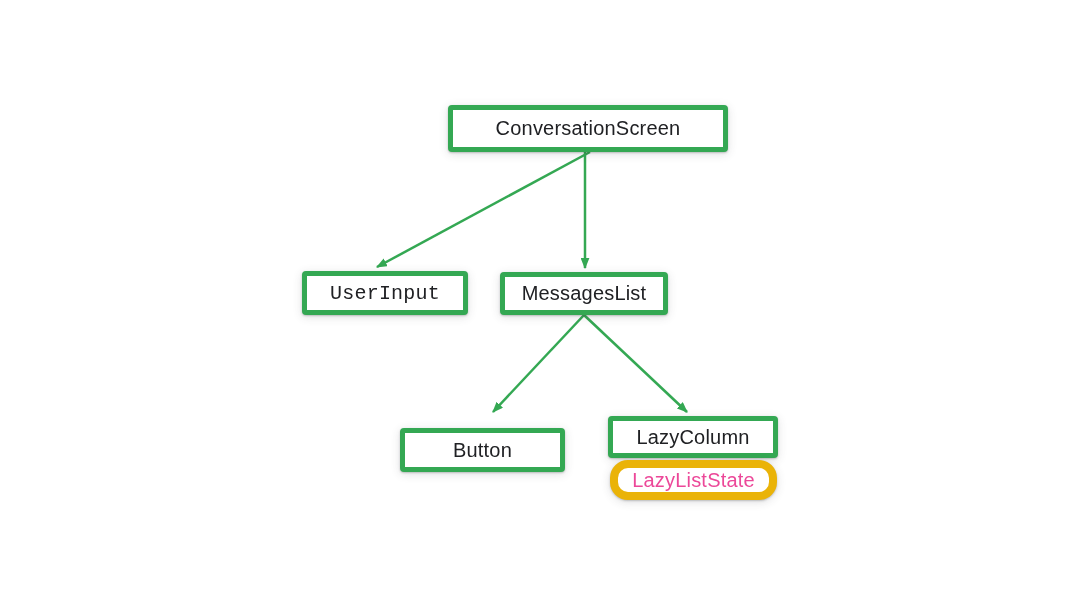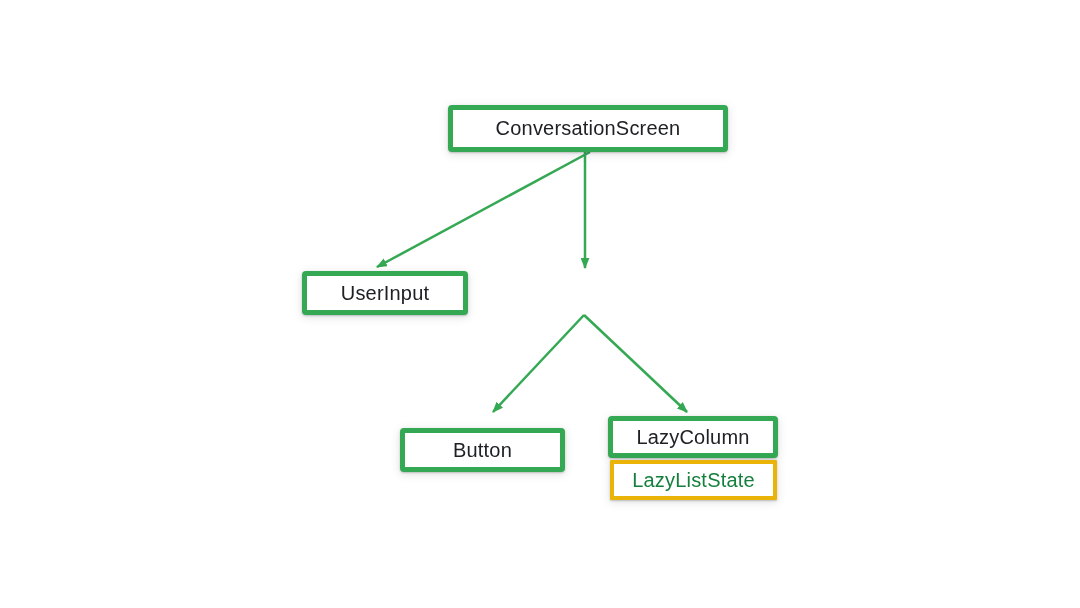--- a/index.html
+++ b/index.html
@@ -31,26 +31,26 @@
     border-radius: 4px;
     display: flex;
     align-items: center;
     justify-content: center;
     font-size: 20px;
     color: #202124;
     letter-spacing: 0.2px;
     box-shadow: 0 1px 2px rgba(60,64,67,0.28), 0 2px 10px rgba(60,64,67,0.16);
   }
   .node--state {
-    border: 4px solid #eab308;
-    border-radius: 1px;
-    color: #15803d;
+    border: 8px solid #eab308;
+    border-radius: 18px;
+    color: #ec4899;
   }
   #n-conversation-screen { left: 448px; top: 105px; width: 280px; height: 47px; }
-  #n-user-input          { left: 302px; top: 271px; width: 166px; height: 44px; }
+  #n-user-input          { left: 302px; top: 271px; width: 166px; height: 44px; font-family: Liberation Mono, monospace; }
   #n-messages-list       { left: 500px; top: 272px; width: 168px; height: 43px; }
   #n-button              { left: 400px; top: 428px; width: 165px; height: 44px; }
   #n-lazy-column         { left: 608px; top: 416px; width: 170px; height: 42px; align-items: center; }
   #n-lazy-list-state     { left: 610px; top: 460px; width: 167px; height: 40px; }
 </style>
 </head>
 <body>
 
 <div class="canvas">
 
@@ -67,20 +67,23 @@
   </svg>
 
   <div class="node" id="n-conversation-screen">
     <span>ConversationScreen</span>
   </div>
 
   <div class="node" id="n-user-input">
     <span>UserInput</span>
   </div>
 
+  <div class="node" id="n-messages-list">
+    <span>MessagesList</span>
+  </div>
 
   <div class="node" id="n-button">
     <span>Button</span>
   </div>
 
   <div class="node" id="n-lazy-column">
     <span>LazyColumn</span>
   </div>
 
   <div class="node node--state" id="n-lazy-list-state">

